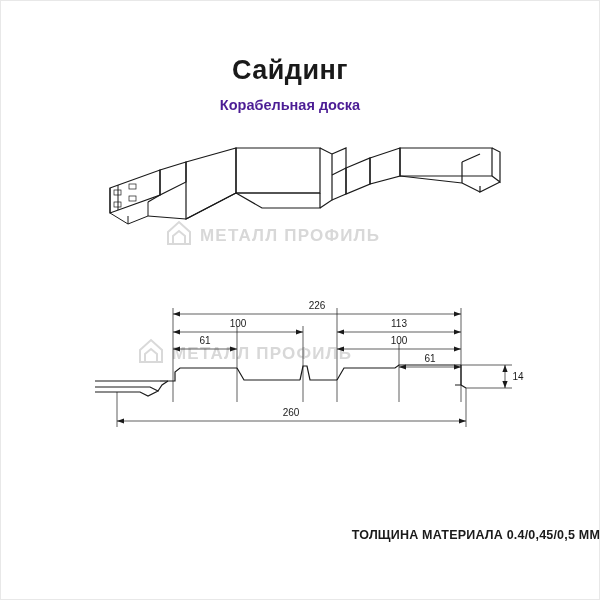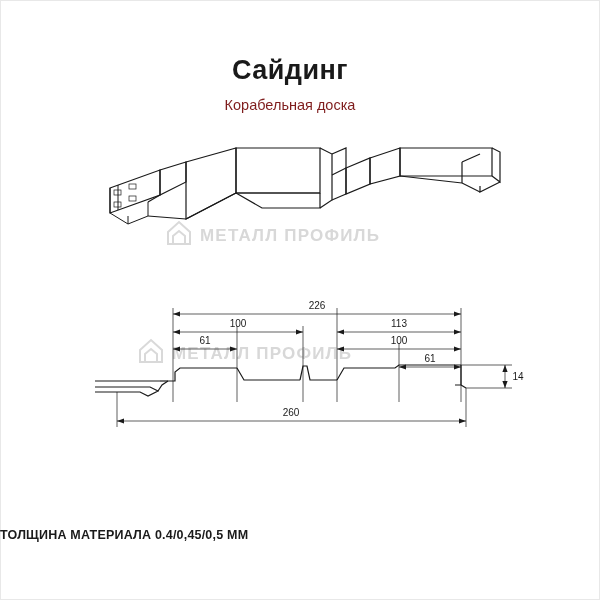--- a/index.html
+++ b/index.html
@@ -40,22 +40,22 @@
   .title-main {
     font-size: 27px;
     font-weight: bold;
     letter-spacing: 0.5px;
     line-height: 1.1;
     color: #1a1a1a;
   }
   .title-sub {
     margin-top: 11px;
     font-size: 14.5px;
-    font-weight: normal;
-    color: #7f1d1d;
+    font-weight: bold;
+    color: #4c1d95;
   }
   .title-code {
     margin-top: 10px;
     font-size: 11px;
     font-weight: bold;
     color: #1a1a1a;
   }
 
   
   .drawing {
@@ -68,21 +68,21 @@
   .drawing svg {
     display: block;
   }
 
   
   .footer {
     position: absolute;
     left: 0;
     top: 528px;
     width: 600px;
-    text-align: left;
+    text-align: right;
   }
   .footer-text {
     font-size: 12.5px;
     font-weight: bold;
     color: #1a1a1a;
     letter-spacing: 0.2px;
   }
 
   
 </style>

